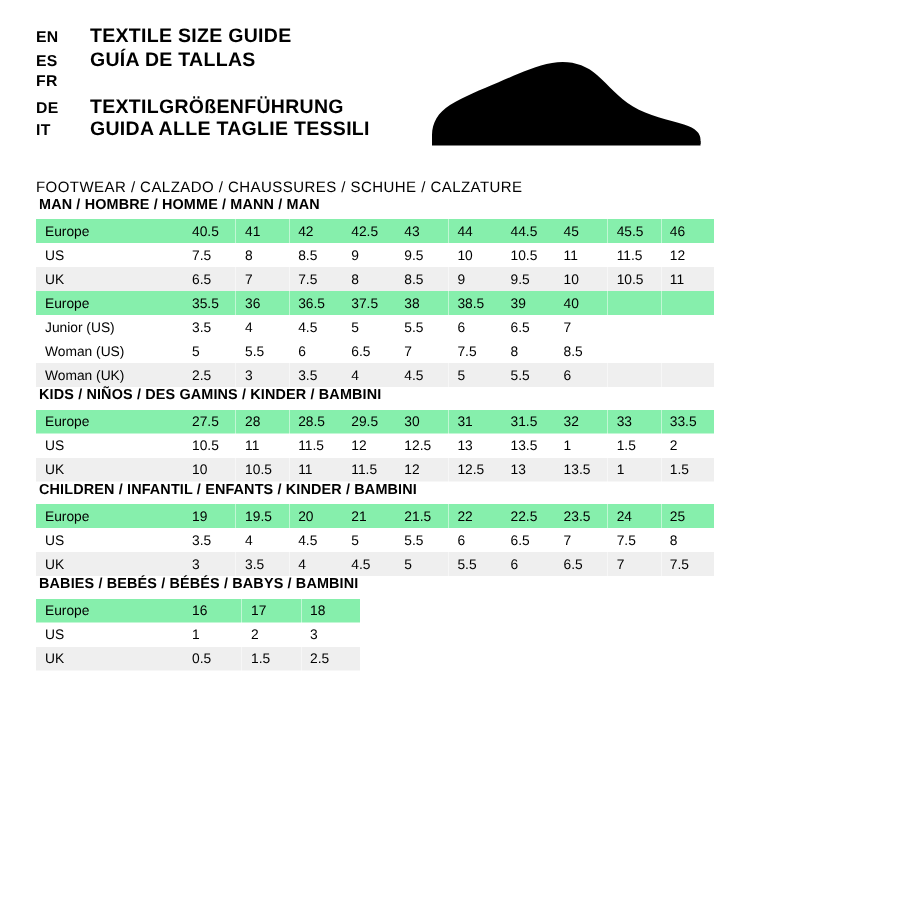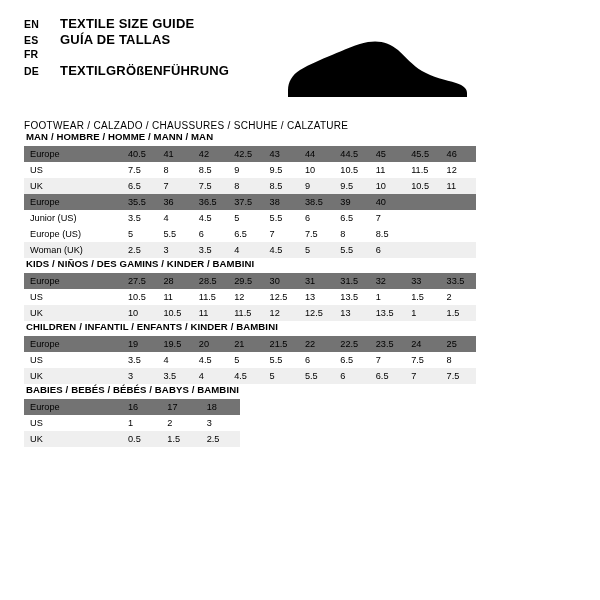--- a/index.html
+++ b/index.html
@@ -79,21 +79,21 @@
   }
   table.size-table td {
     font-size: 9.2px;
     height: 16px;
     padding: 0 0 0 6px;
     border: none;
     white-space: nowrap;
     overflow: hidden;
   }
   tr.head-row td {
-    background: #737373;
+    background: #86efac;
   }
   tr.alt-row td {
     background: #efefef;
   }
   tr.plain-row td {
     background: #ffffff;
   }
   td.label-col {
     width: 92px;
   }
@@ -115,20 +115,24 @@
       <div class="lang-row">
         <span class="lang-code">ES</span>
         <span class="lang-title">GUÍA DE TALLAS</span>
       </div>
       <div class="lang-row">
         <span class="lang-code">FR</span>
       </div>
       <div class="lang-row">
         <span class="lang-code">DE</span>
         <span class="lang-title">TEXTILGRÖßENFÜHRUNG</span>
+      </div>
+      <div class="lang-row">
+        <span class="lang-code">IT</span>
+        <span class="lang-title">GUIDA ALLE TAGLIE TESSILI</span>
       </div>
     </div>
 
     <div class="shoe-logo">
       <svg viewBox="0 0 190 76" width="190" height="76" aria-hidden="true">
         <path d="M8 58 C8 50 12 43 20 38 C30 32 40 28 52 23 C64 18 76 12 88 10 C100 8 110 11 118 18 C126 25 132 33 142 39 C152 45 166 48 176 51 C184 53.5 187 57 187 61 L187 64 L8 64 Z" fill="#000000"></path>
         <rect x="8" y="62" width="179" height="3" fill="#000000"></rect>
       </svg>
     </div>
   </div>
@@ -205,21 +209,21 @@
         <td>4.5</td>
         <td>5</td>
         <td>5.5</td>
         <td>6</td>
         <td>6.5</td>
         <td>7</td>
         <td></td>
         <td></td>
       </tr>
       <tr class="plain-row">
-        <td class="label-col">Europe (US)</td>
+        <td class="label-col">Woman (US)</td>
         <td>5</td>
         <td>5.5</td>
         <td>6</td>
         <td>6.5</td>
         <td>7</td>
         <td>7.5</td>
         <td>8</td>
         <td>8.5</td>
         <td></td>
         <td></td>

